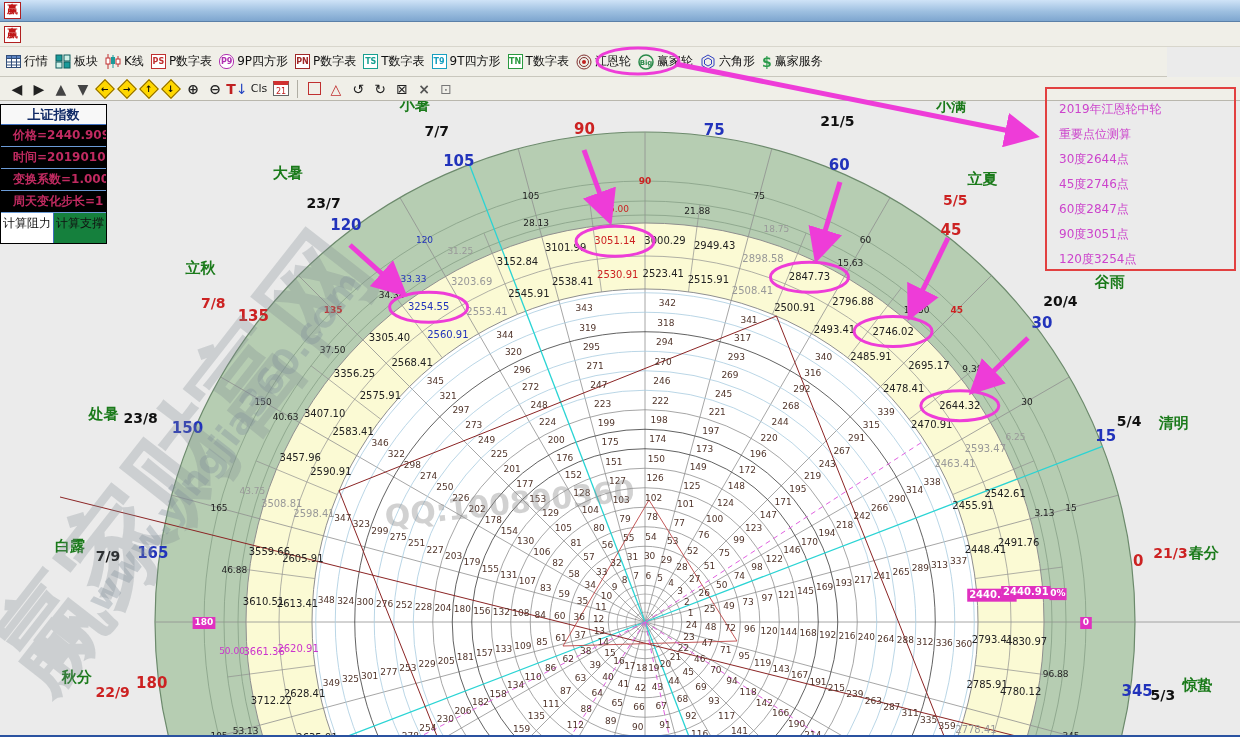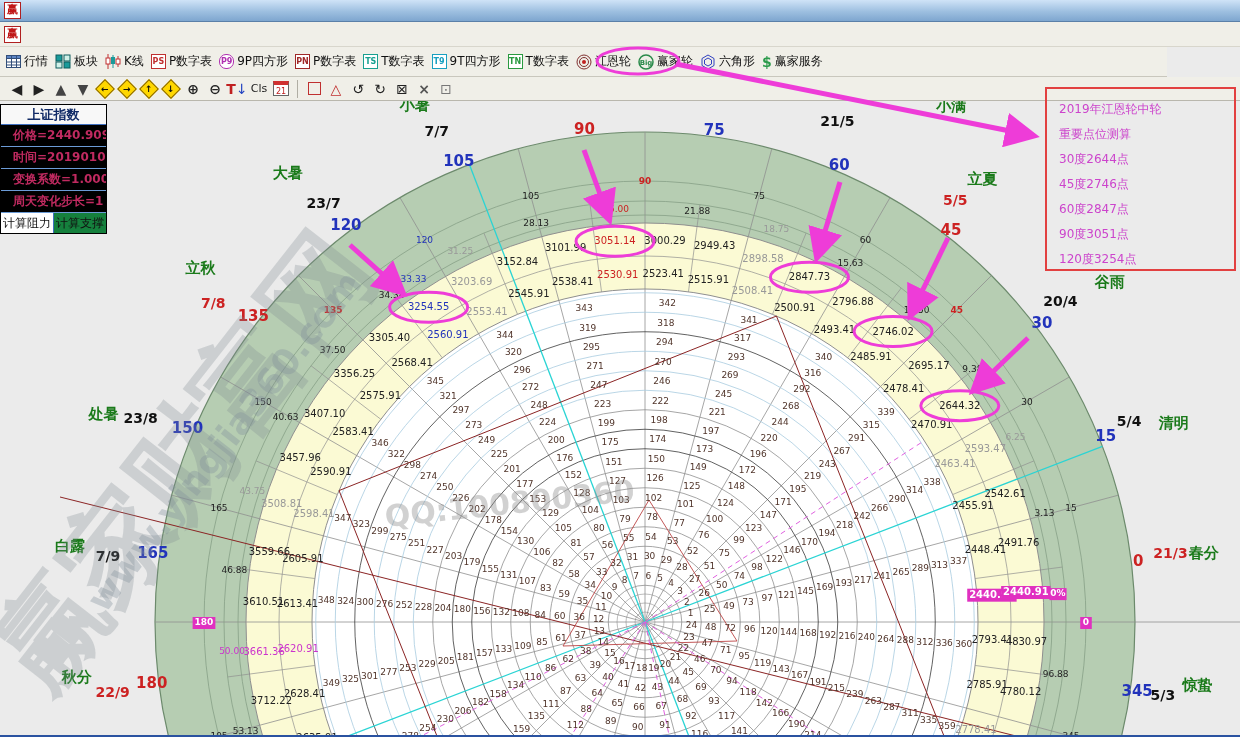--- a/index.html
+++ b/index.html
@@ -39,21 +39,21 @@
       transform-origin:left center;white-space:nowrap;}
   #wm1{left:18px;top:500px;font-size:108px;transform:rotate(-52deg);}
   #wm2{left:95px;top:485px;font-size:36px;transform:rotate(-52deg);color:rgba(130,142,155,0.35);}
   #wm3{left:385px;top:398px;font-size:30px;transform:rotate(-6deg);color:rgba(140,140,140,0.40);}
   
   #infopanel{position:absolute;left:0;top:104px;width:107px;border:1px solid #000000;box-sizing:border-box;}
   #infopanel .hd{background:#f8f8f8;color:#102a66;font-size:13px;font-weight:bold;text-align:center;
     height:19px;line-height:19px;border-bottom:1px solid #3f6fbf;}
   #infopanel .row{background:#000000;color:#c02a60;font-size:12px;font-weight:bold;height:21px;
     line-height:21px;padding-left:12px;border-bottom:1px solid #6b9bd6;white-space:nowrap;overflow:hidden;}
-  #infopanel .btns{display:flex;height:20px;}
+  #infopanel .btns{display:flex;height:30px;}
   #infopanel .btns div{flex:1;font-size:12px;text-align:center;line-height:20px;color:#111;}
   #btn-resist{background:#ffffff;border-right:1px solid #3f6fbf;}
   #btn-support{background:#15803d;}
   
   #annbox{position:absolute;left:1045px;top:87px;width:191px;height:184px;border:2px solid #e24040;
     box-sizing:border-box;padding:8px 0 0 12px;}
   #annbox p{margin:0;font-size:12px;line-height:25px;color:#cc44cc;}
   
   #overlay{position:absolute;left:0;top:0;pointer-events:none;}
   #bottomline{position:absolute;left:0;bottom:0;width:1240px;height:2px;background:#2a52a0;}

